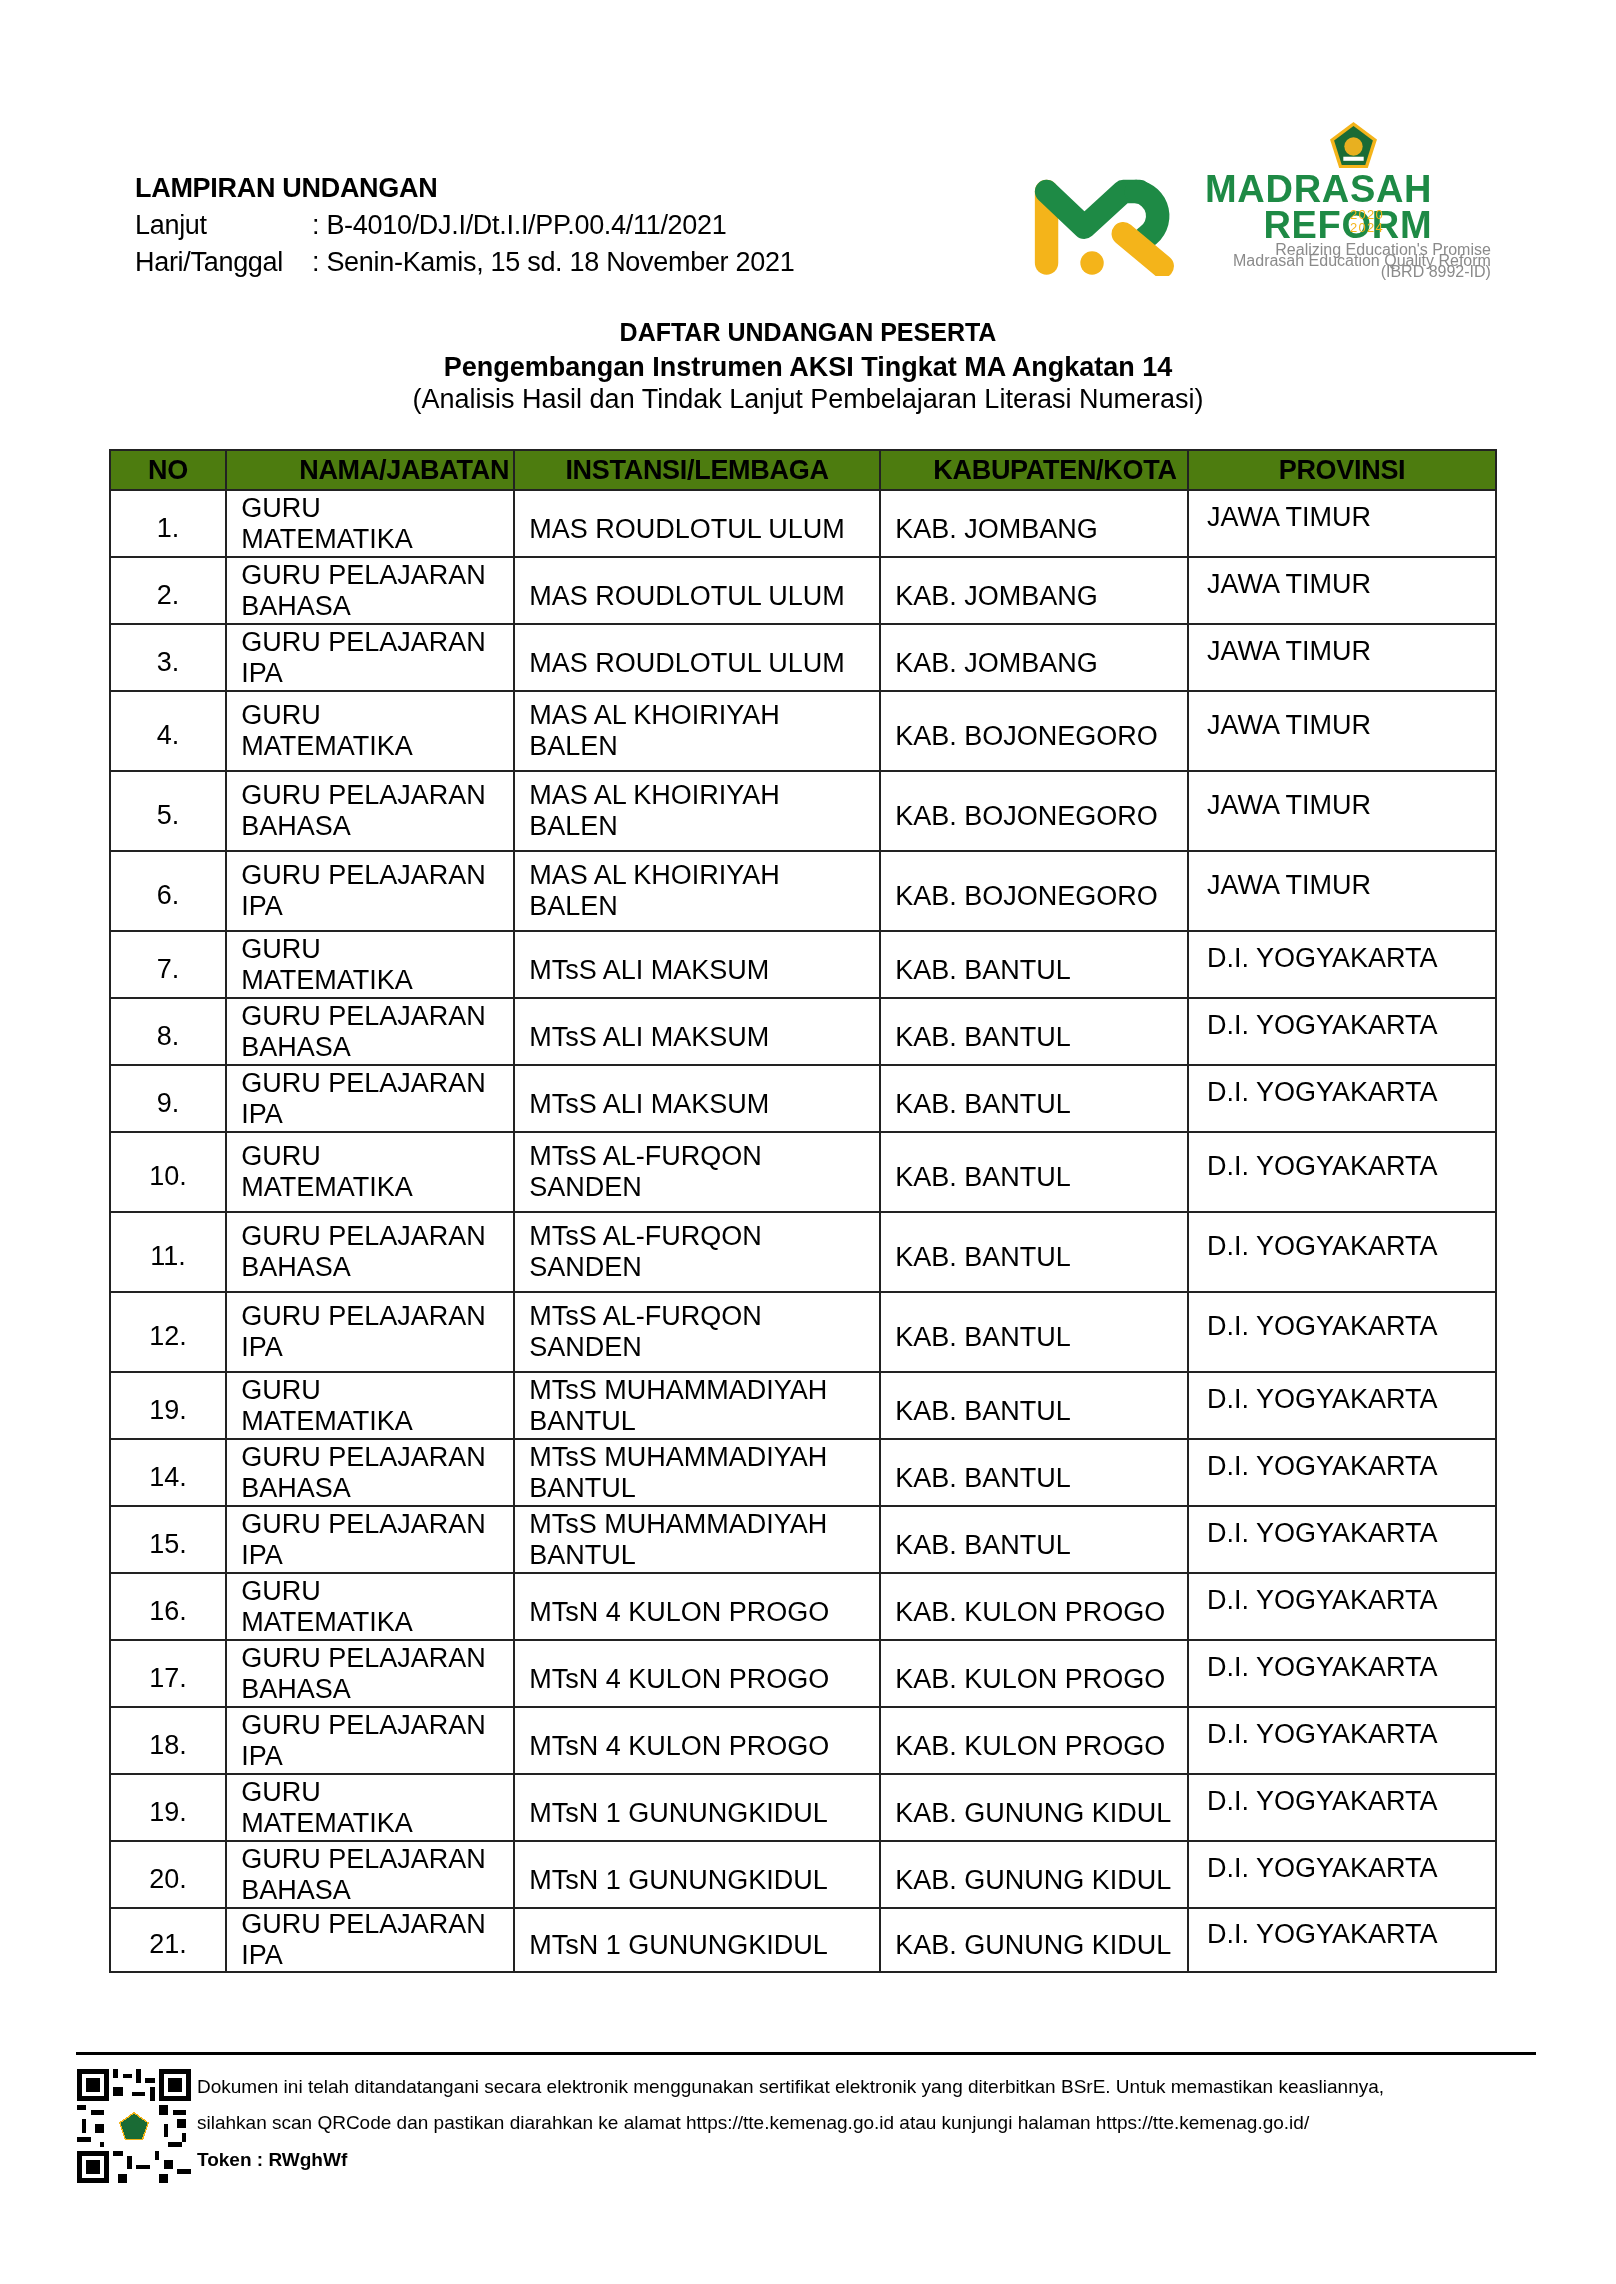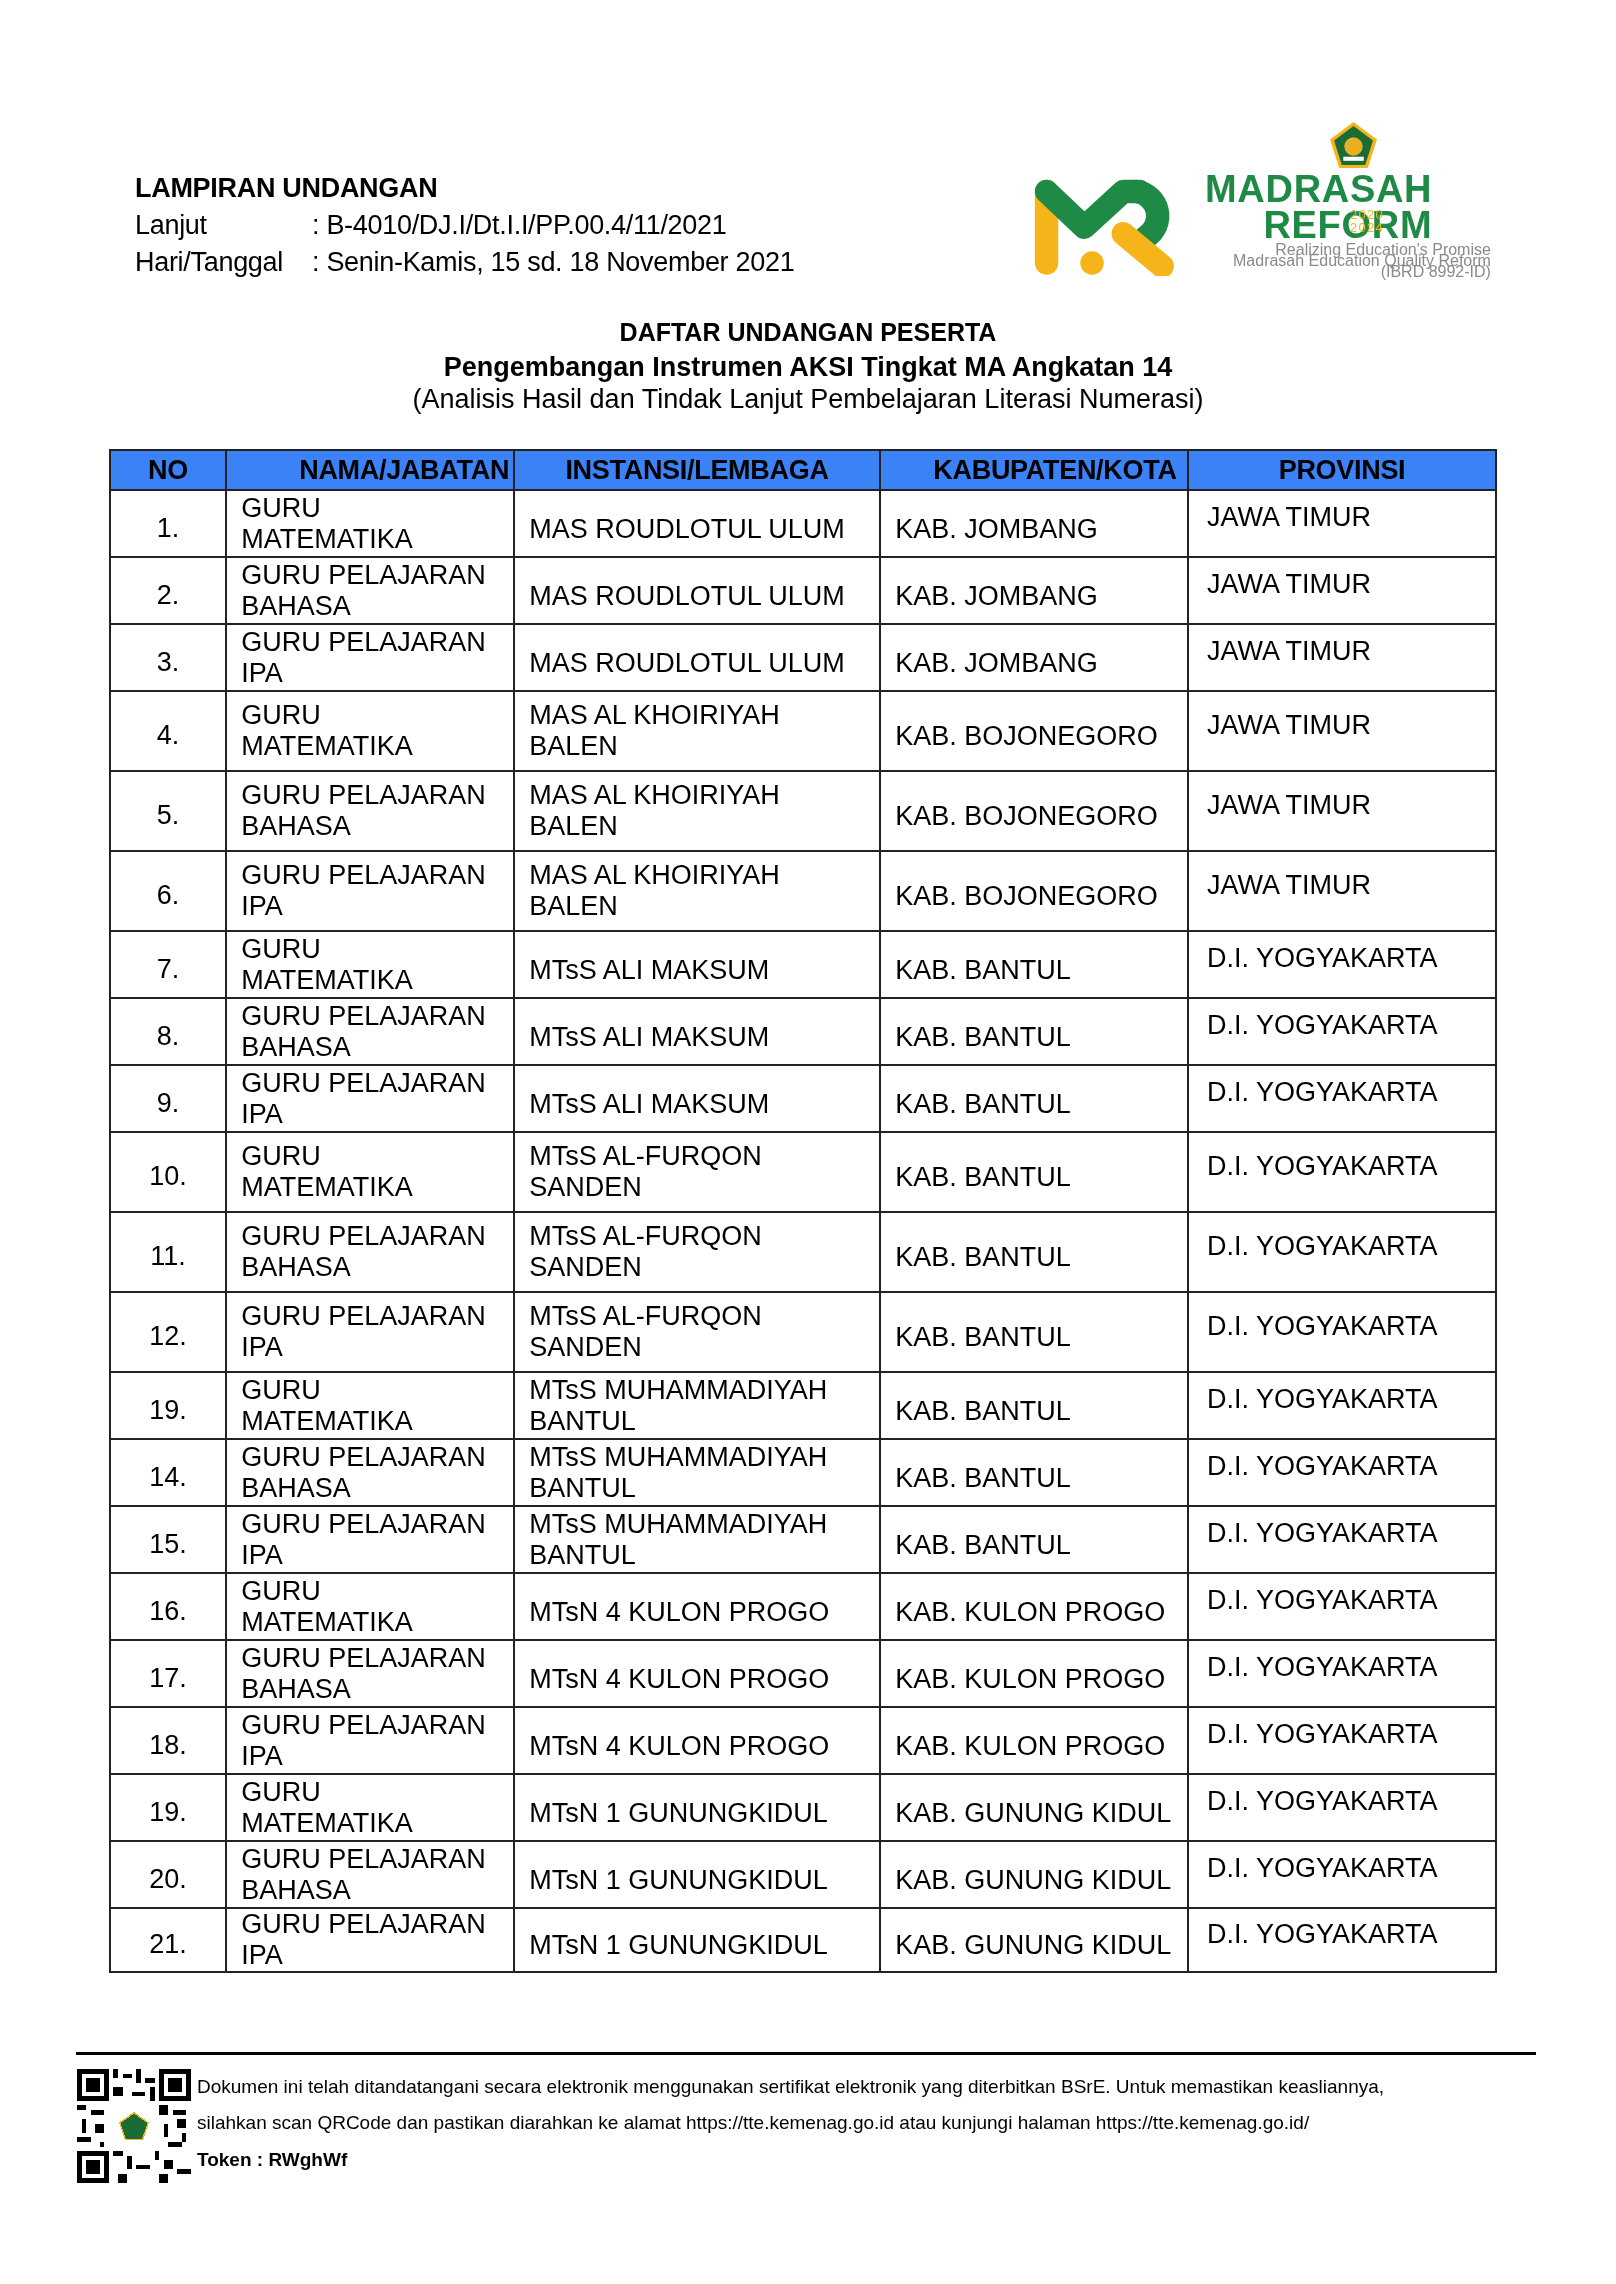--- a/index.html
+++ b/index.html
@@ -25,21 +25,21 @@
 
   
   .title { position: absolute; left: 0; width: 1616px; text-align: center; white-space: nowrap; }
   .t1 { top: 318px; font-size: 25px; font-weight: bold; }
   .t2 { top: 352px; font-size: 27px; font-weight: bold; }
   .t3 { top: 384px; font-size: 27px; }
 
   
   .tbl { position: absolute; left: 109px; top: 449px; border-collapse: collapse; table-layout: fixed; }
   .tbl th, .tbl td { border: 2px solid #222; padding: 0; font-size: 27px; line-height: 31px; overflow: hidden; white-space: nowrap; }
-  .tbl th { background: #3b82f6; height: 38px; font-weight: bold; letter-spacing: -0.3px; margin-top: 47px; }
+  .tbl th { background: #4d7c0f; height: 38px; font-weight: bold; letter-spacing: -0.3px; margin-top: 47px; }
   .tbl th.h-no { text-align: center; }
   .tbl th.h-nama { text-align: right; padding-right: 3.9px; }
   .tbl th.h-inst { text-align: center; }
   .tbl th.h-kab { text-align: right; padding-right: 10.4px; }
   .tbl th.h-prov { text-align: center; }
   .tbl td { vertical-align: middle; }
   .c-no { text-align: center; }
   .c-no span { display: inline-block; padding-top: 9px; }
   .c-nama { padding-left: 14.3px !important; white-space: normal !important; }
   .c-inst { padding-left: 14.3px !important; white-space: normal !important; }

